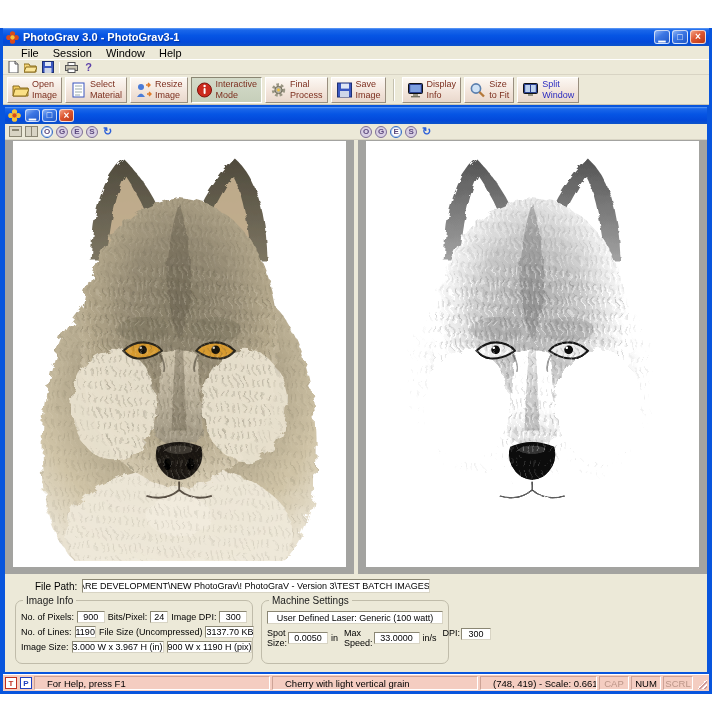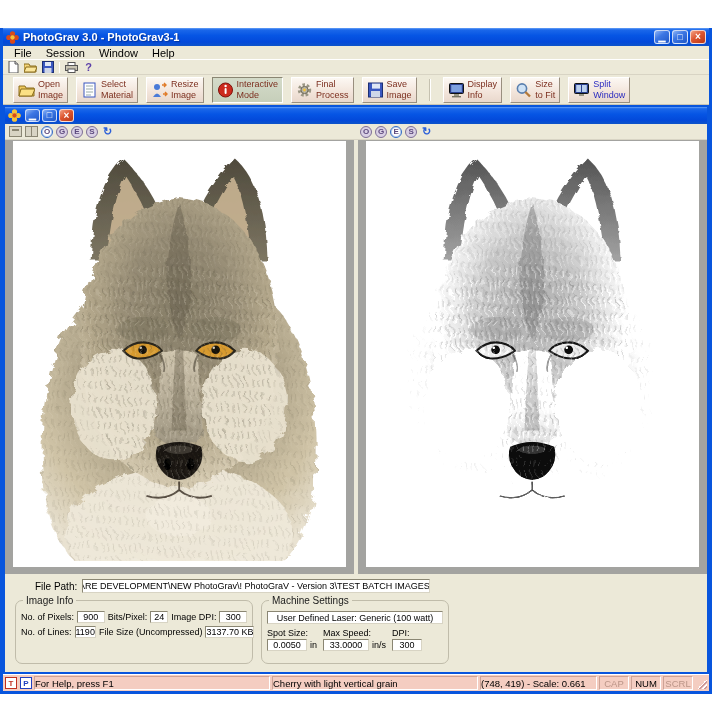--- a/index.html
+++ b/index.html
@@ -16,33 +16,33 @@
   .titlebar .ticon{width:13px;height:13px;margin-right:4px;flex:0 0 13px;}
   .titlebar .ttext{flex:1;white-space:nowrap;overflow:hidden;}
   .capbtns{display:flex;gap:2px;}
   .capbtn{width:16px;height:14px;border:1px solid rgba(255,255,255,.75);border-radius:3px;
     display:flex;align-items:center;justify-content:center;color:#fff;font-size:9px;line-height:1;
     background:linear-gradient(145deg,#8eb4f4 0%,#3d77e4 40%,#2058c8 100%);text-shadow:none;font-weight:bold;}
   .capbtn.close{background:linear-gradient(145deg,#f2a083 0%,#dd5630 45%,#b83716 100%);font-size:10px;}
 
   
   .menubar{height:14px;flex:0 0 14px;display:flex;align-items:center;background:#ece9d8;
-    border-bottom:1px solid #fff;padding-left:4px;}
+    border-bottom:1px solid #fff;padding-left:11px;}
   .menuitem{padding:0 7px;height:14px;display:flex;align-items:center;cursor:default;}
 
   
   .quickbar{height:15px;flex:0 0 15px;display:flex;align-items:center;gap:2px;background:#ece9d8;
     border-bottom:1px solid #d8d4c4;padding-left:3px;}
   .qbtn{width:15px;height:14px;display:flex;align-items:center;justify-content:center;border:1px solid transparent;}
   .qsep{width:1px;height:11px;background:#c5c1b0;border-right:1px solid #fff;margin:0 2px;}
   .help-glyph{color:#5b3fa8;font-weight:bold;font-size:11px;}
 
   
-  .toolbar{height:30px;flex:0 0 30px;display:flex;align-items:center;gap:8px;background:#ece9d8;
-    padding:1px 10px;border-bottom:1px solid #c9c5b4;}
+  .toolbar{height:30px;flex:0 0 30px;display:flex;align-items:center;gap:3px;background:#ece9d8;
+    padding:1px 4px;border-bottom:1px solid #c9c5b4;}
   .tbtn{height:26px;display:flex;align-items:center;gap:3px;padding:1px 4px;
     background:linear-gradient(180deg,#fcf8f3 0%,#f2e4da 60%,#e9d8cc 100%);
     border:1px solid;border-color:#fff #998f7f #998f7f #fff;cursor:default;}
   .tbtn.active{background:linear-gradient(180deg,#d4dbc9 0%,#c6cfba 100%);
     border-color:#8a8673 #fff #fff #8a8673;}
   .tb-label{white-space:pre-line;font-size:9px;line-height:1.12;color:#7c2f1f;text-align:left;}
   .tbtn.blue .tb-label{color:#2a2ac0;}
   .tb-sep{width:0;height:22px;border-left:1px solid #c5c1b0;border-right:1px solid #fff;margin:0 4px;}
   .tb-ic{width:17px;height:16px;flex:0 0 17px;}
 
@@ -84,31 +84,31 @@
   .groups{display:flex;gap:8px;margin-left:2px;}
   .groupbox{position:relative;border:1px solid #c0bcaa;border-radius:7px;height:64px;padding:10px 5px 3px 5px;}
   .groupbox .legend{position:absolute;top:-6px;left:7px;background:#ece9d8;padding:0 3px;font-size:10px;color:#1a1a1a;}
   .gb-imageinfo{width:238px;}
   .gb-machine{width:188px;}
   .ii-row{display:flex;align-items:center;gap:3px;margin-bottom:3px;white-space:nowrap;}
   .fld{height:12px;background:#fff;border:1px solid #8a8673;border-right-color:#d8d4c4;border-bottom-color:#d8d4c4;
     display:flex;align-items:center;justify-content:center;font-size:9px;white-space:nowrap;}
   .ms-laser{width:176px;height:13px;margin:0 0 4px 0;}
   .ms-grid{display:flex;gap:6px;align-items:flex-start;}
-  .ms-col{display:flex;flex-direction:column;gap:1px;}
+  .ms-col{display:flex;flex-direction:row;gap:1px;}
   .ms-fieldrow{display:flex;align-items:center;gap:3px;}
 
   
   .statusbar{flex:0 0 17px;background:#f4cdc1;display:flex;align-items:stretch;font-size:9.5px;
     border-top:1px solid #fff;padding:1px 1px;}
   .sb-appicon{width:12px;height:12px;margin:1px 2px 0 1px;border:1px solid #888;background:#fff;
     display:flex;align-items:center;justify-content:center;font-size:8px;font-weight:bold;}
   .sb-appicon.t{color:#c03020;border-color:#c03020;}
   .sb-appicon.p{color:#2040c0;border-color:#2040c0;}
-  .sb-pane{display:flex;align-items:center;padding:0 0;border:1px solid;border-color:#cda396 #fff #fff #cda396;margin-right:2px;white-space:nowrap;overflow:hidden;}
+  .sb-pane{display:flex;align-items:center;padding:0 12px;border:1px solid;border-color:#cda396 #fff #fff #cda396;margin-right:2px;white-space:nowrap;overflow:hidden;}
   .sb-help{flex:1;}
   .sb-material{width:206px;}
   .sb-coords{width:117px;}
   .sb-key{width:30px;justify-content:center;}
   .sb-key.dim{color:#bb9588;}
   .sb-grip{width:13px;position:relative;}
   .sb-grip::after{content:"";position:absolute;right:1px;bottom:1px;width:10px;height:10px;
     background:linear-gradient(135deg,transparent 50%,#fff 50%,#fff 58%,#c99 58%,#c99 66%,transparent 66%,transparent 74%,#fff 74%,#fff 82%,#c99 82%,#c99 90%,transparent 90%);}
   .hiddendefs{position:absolute;width:0;height:0;}
 </style>
@@ -414,20 +414,25 @@
             <span class="fld" style="width:26px">24</span>
             <span style="width:46px">Image DPI:</span>
             <span class="fld" style="width:40px">300</span>
           </div>
           <div class="ii-row">
             <span style="width:56px">No. of Lines:</span>
             <span class="fld" style="width:40px">1190</span>
             <span>File Size (Uncompressed)</span>
             <span class="fld" style="width:64px">3137.70 KB</span>
           </div>
+          <div class="ii-row">
+            <span style="width:56px">Image Size:</span>
+            <span class="fld" style="width:100px">3.000 W x 3.967 H (in)</span>
+            <span class="fld" style="width:96px">900 W x 1190 H (pix)</span>
+          </div>
         </div>
         <div class="groupbox gb-machine">
           <span class="legend">Machine Settings</span>
           <div class="fld ms-laser">User Defined Laser: Generic (100 watt)</div>
           <div class="ms-grid">
             <div class="ms-col">
               <span>Spot Size:</span>
               <span class="ms-fieldrow">
                 <span class="fld" style="width:40px">0.0050</span>
                 <span>in</span>

